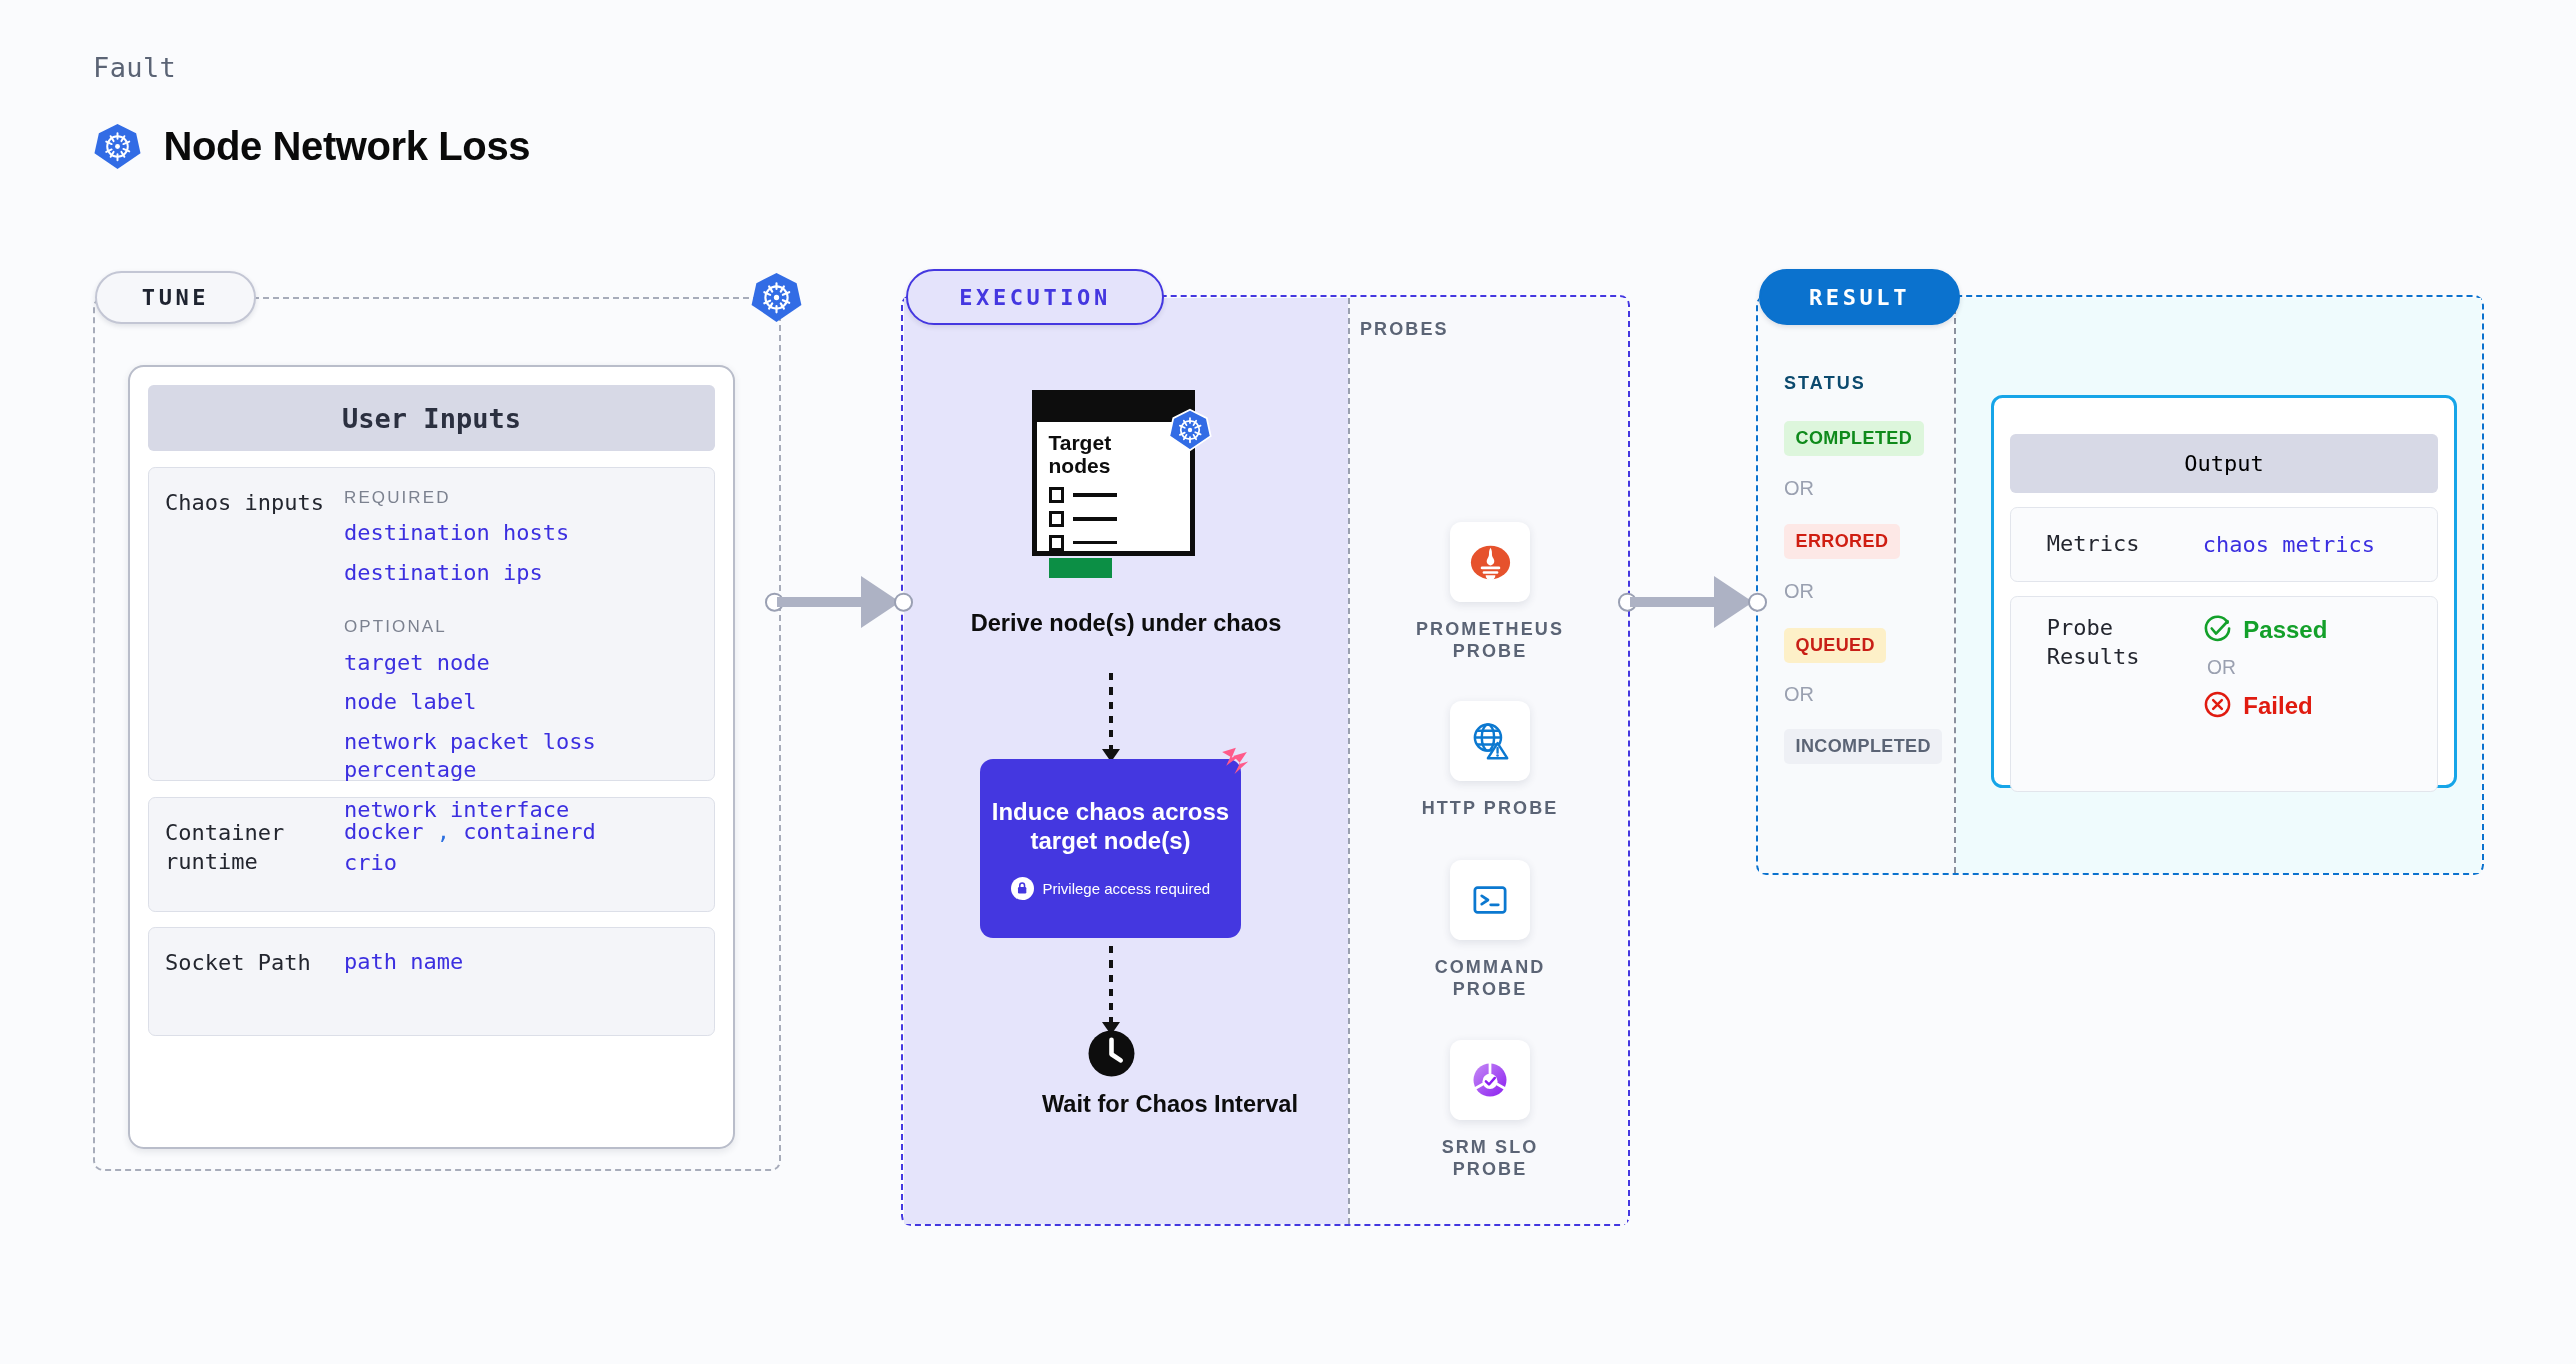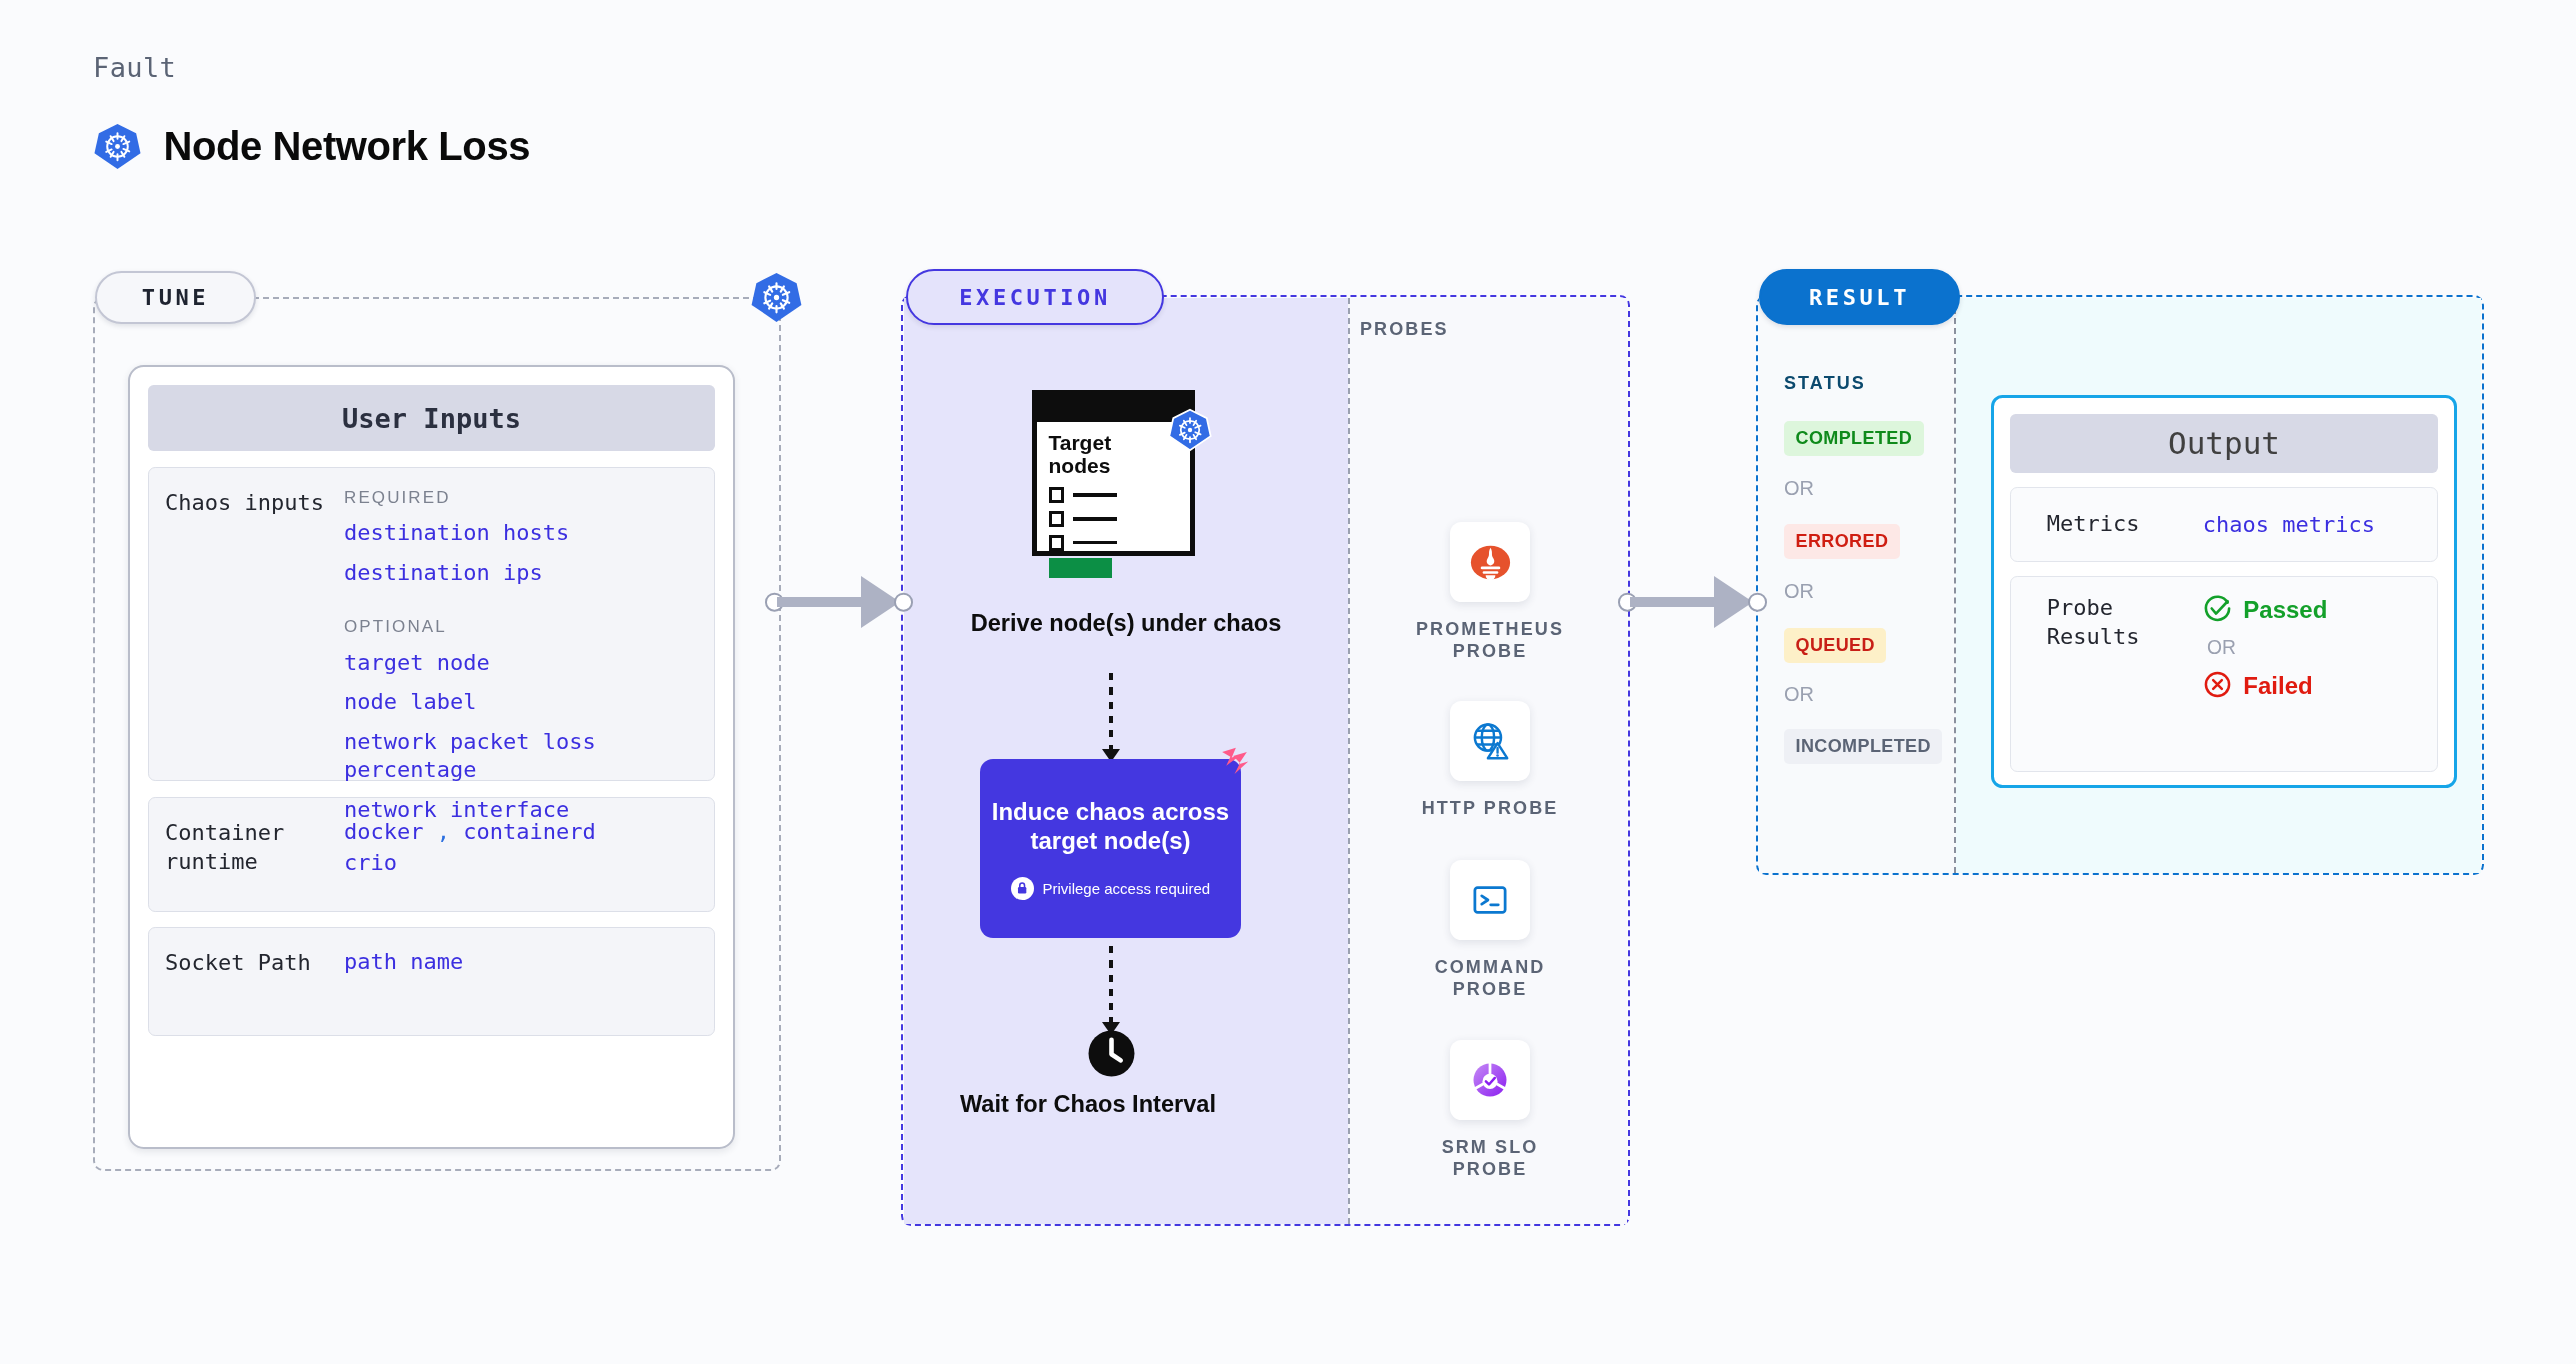--- a/index.html
+++ b/index.html
@@ -195,21 +195,21 @@
   .node-card .green { width: 63px; height: 19.3px; background: #0c8f45; margin-top: 4.3px; }
 
   .k8s-node-badge { position: absolute; left: 1168px; top: 408px; width: 44px; height: 44px; z-index: 12; }
 
   .exec-cap {
     position: absolute; width: 444px; text-align: center;
     font-family: "Liberation Sans", sans-serif;
     font-weight: 700; color: #0d0d0d; font-size: 23.6px; line-height: 1.22;
   }
   .cap-derive { left: 904px; top: 609px; }
-  .cap-wait { left: 866px; top: 1090px; }
+  .cap-wait { left: 948px; top: 1090px; }
 
   .dotted-arrow { position: absolute; width: 4.3px; }
   .dotted-arrow .ln {
     width: 3.6px; height: 100%;
     background: repeating-linear-gradient(to bottom, #111 0 7.2px, transparent 7.2px 14.3px);
     margin-left: 0;
   }
   .dotted-arrow .tip {
     position: absolute; bottom: -11.5px; left: -7.2px;
     width: 0; height: 0;
@@ -292,21 +292,21 @@
   .output-panel {
     position: absolute; left: 1991px; top: 395px;
     width: 466px; height: 393px;
     background: #ffffff; border: 3.6px solid #16a5e8; border-radius: 11.5px;
     padding: 15.8px;
   }
   .out-head {
     height: 59px; background: #d7d9e6; border-radius: 5.7px;
     display: flex; align-items: center; justify-content: center;
     font-family: "DejaVu Sans Mono", monospace;
-    font-size: 31px; color: #404040;
+    font-size: 22px; color: #000000; margin-top: 20px;
   }
   .out-row {
     margin-top: 14.3px; background: #fafbfd;
     border: 1.4px solid #e2e5ec; border-radius: 7.2px;
     display: flex; padding: 17px 36px;
   }
   .out-label {
     width: 156px; flex: none;
     font-family: "DejaVu Sans Mono", monospace;
     font-size: 22px; color: #23262f; line-height: 1.3;

